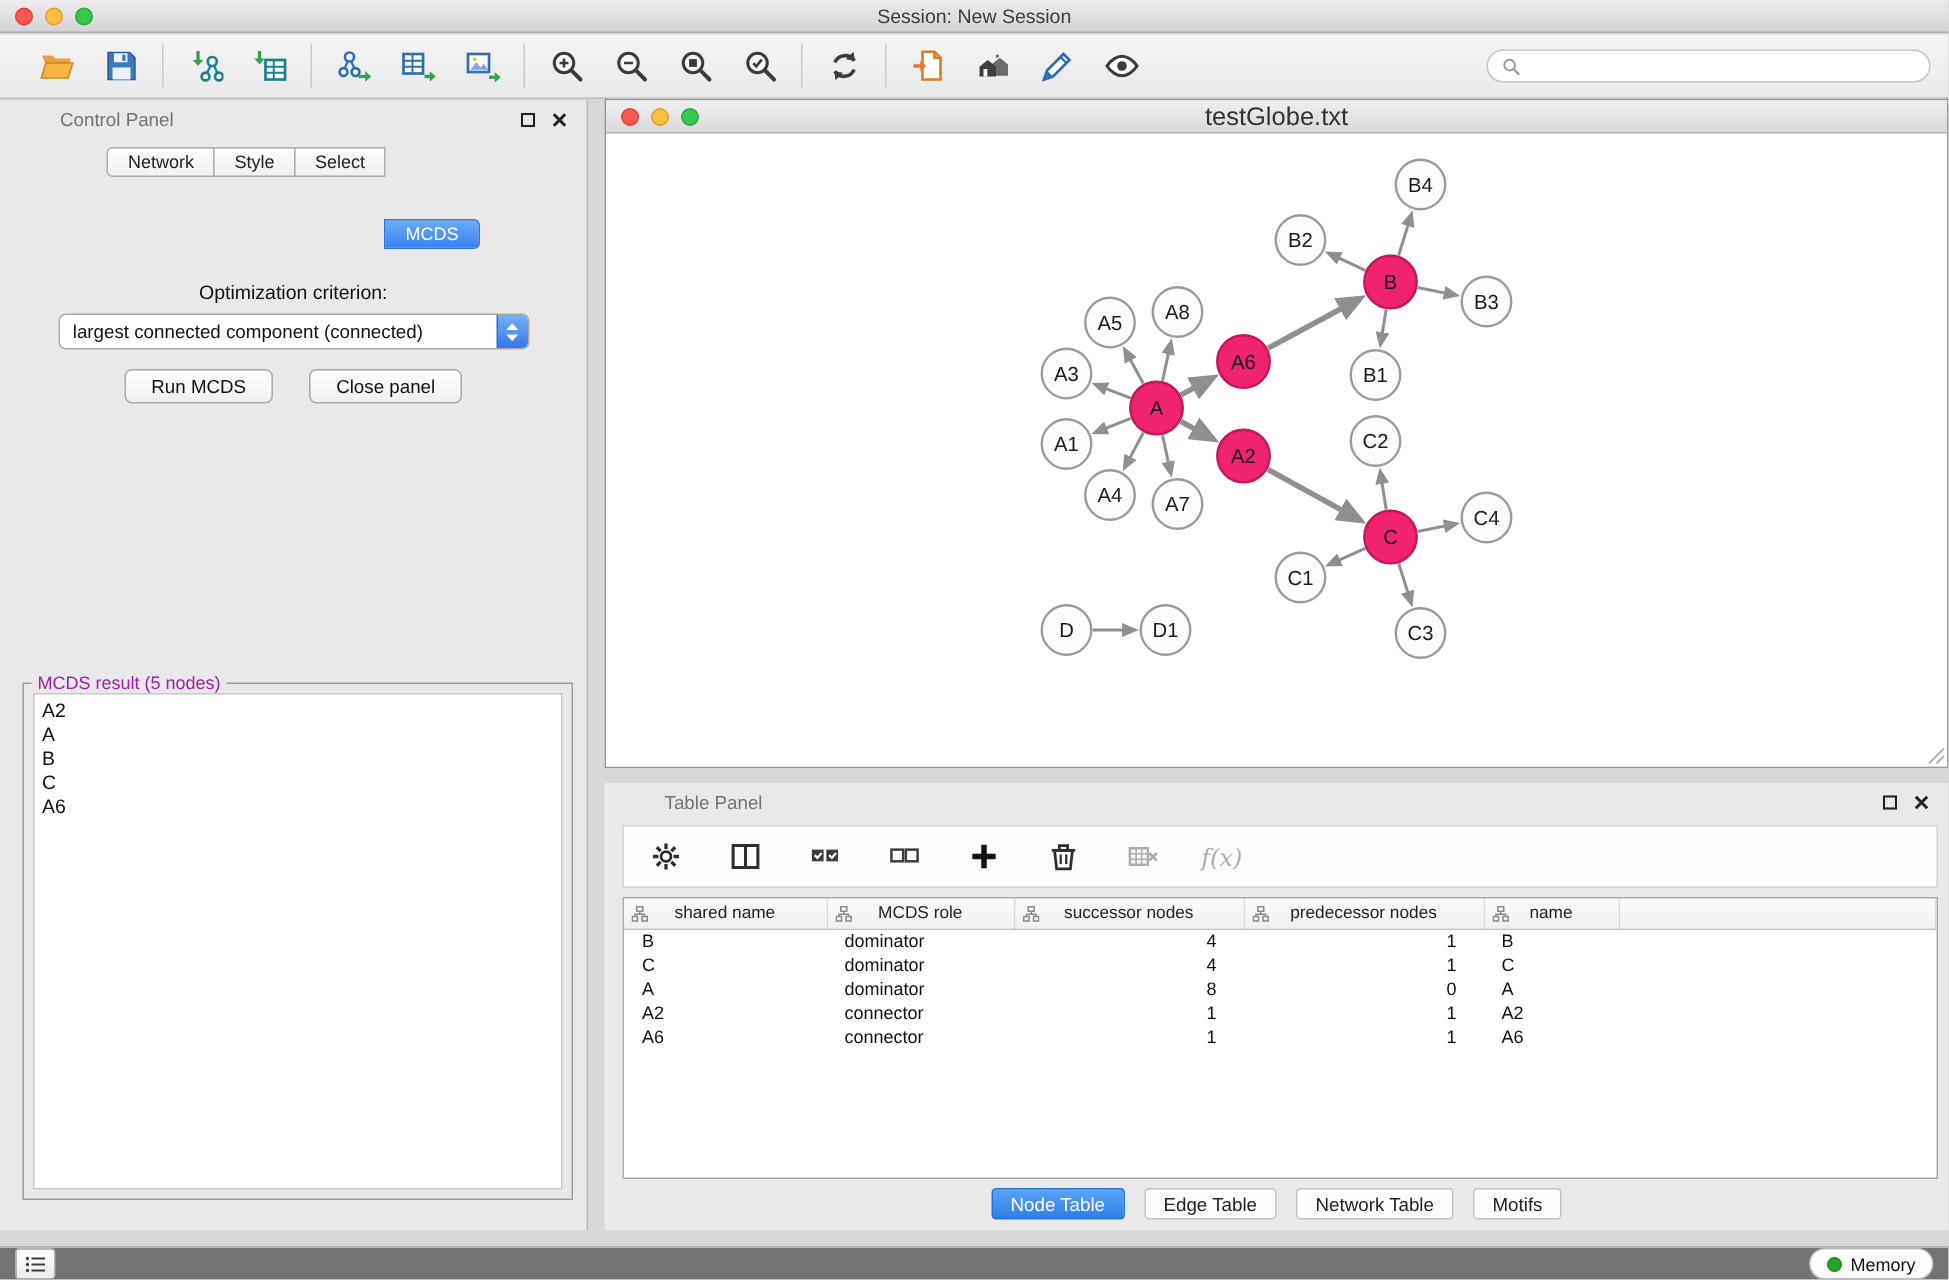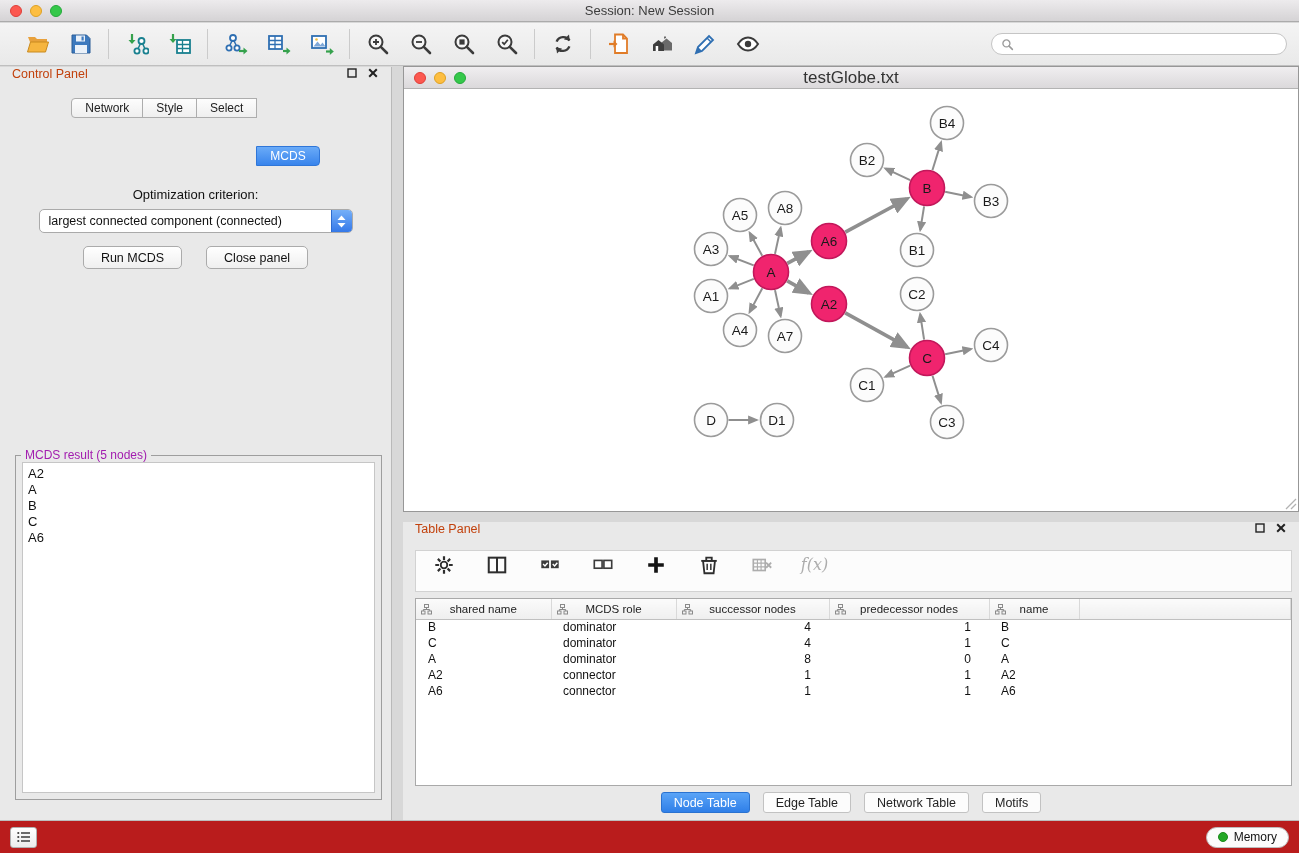--- a/index.html
+++ b/index.html
@@ -42,21 +42,21 @@
     border: 1px solid #C5C5C5; border-radius: 11px; background: #fff;
     display: flex; align-items: center; padding: 0 9px; gap: 5px;
   }
   .search-field input { border: none; outline: none; flex: 1; font-size: 12px; background: transparent; font-family: "Liberation Sans", sans-serif; }
 
   
   .control-panel {
     position: absolute; left: 0; top: 67px; width: 392px; bottom: 33px;
     background: #E9E9E9; border-right: 1px solid #B9B9B9;
   }
-  .panel-header { height: 25px; display: flex; align-items: flex-start; padding: 0 12px; font-size: 12.5px; color: #c2410c; }
+  .panel-header { height: 25px; display: flex; align-items: center; padding: 0 12px; font-size: 12.5px; color: #737373; margin-left: 28px; }
   .panel-controls { margin-left: auto; display: flex; gap: 9px; align-items: center; }
   .panel-ctl { width: 12px; height: 12px; display: flex; align-items: center; justify-content: center; cursor: default; }
 
   .cp-tabs { display: flex; justify-content: center; margin-top: 6px; }
   .cp-tab {
     position: relative; height: 20px; line-height: 19px; padding: 0 13px;
     font-size: 12px; color: #222;
     background: linear-gradient(#FDFDFD, #EFEFEF);
     border: 1px solid #ADADAD; margin-left: -1px; cursor: default;
   }
@@ -101,21 +101,21 @@
     text-align: center; font-size: 17px; line-height: 21px; color: #333;
   }
   .nw-canvas { position: absolute; top: 23px; left: 0; right: 0; bottom: 0; background: #fff; overflow: hidden; }
   .resize-grip { position: absolute; right: 1px; bottom: 1px; }
 
   
   .table-panel { position: absolute; left: 403px; top: 522px; width: 896px; height: 298px; background: #E9E9E9; }
   .tp-toolbar {
     position: absolute; left: 12px; right: 7px; top: 28px; height: 42px;
     background: #FCFCFC; border: 1px solid #D2D2D2;
-    display: flex; gap: 28px; padding: 1px 15px;
+    display: flex; align-items: center; gap: 28px; padding: 1px 15px;
   }
   .tp-icon { width: 25px; height: 25px; display: flex; align-items: center; justify-content: center; cursor: default; }
   .fx-label { font-family: "DejaVu Serif", serif; font-style: italic; font-size: 16px; color: #ADADAD; }
 
   .tp-table-wrap { position: absolute; left: 12px; right: 7px; top: 76px; bottom: 34px; background: #fff; border: 1px solid #A9A9A9; overflow: hidden; }
   table.node-table { border-collapse: collapse; width: 100%; table-layout: fixed; }
   .node-table th {
     height: 20px; background: linear-gradient(#FBFBFB, #EFEFEF);
     border-right: 1px solid #D9D9D9; border-bottom: 1px solid #C0C0C0;
     font-weight: normal; font-size: 11.5px; color: #222; text-align: center;
@@ -127,22 +127,22 @@
 
   .tp-tabs { position: absolute; left: 0; right: 0; bottom: 7px; display: flex; justify-content: center; gap: 13px; }
   .tp-tab {
     height: 21px; line-height: 20px; padding: 0 12px; font-size: 12.5px; color: #222;
     background: #FCFCFC; border: 1px solid #C2C2C2; border-radius: 3px; cursor: default;
   }
   .tp-tab.active { background: linear-gradient(#5AA4F7, #2F7FE8); border-color: #2A72D0; color: #fff; }
 
   
   .statusbar {
-    position: absolute; left: 0; right: 0; bottom: 0; height: 33px;
-    background: #b91c1c; border-top: 1px solid #BCBCBC;
+    position: absolute; left: 0; right: 0; bottom: 0; height: 22px;
+    background: #737373; border-top: 1px solid #BCBCBC;
     display: flex; align-items: center; padding: 0 10px; gap: 28px;
   }
   .sb-left-btn {
     width: 27px; height: 21px; border: 1px solid #B1B1B1; border-radius: 3px;
     background: linear-gradient(#FFFFFF, #ECECEC);
     display: flex; align-items: center; justify-content: center; cursor: default;
   }
   .memory-btn {
     margin-left: auto; height: 21px; padding: 0 11px;
     border: 1px solid #BDBDBD; border-radius: 11px; background: #FCFCFC;

